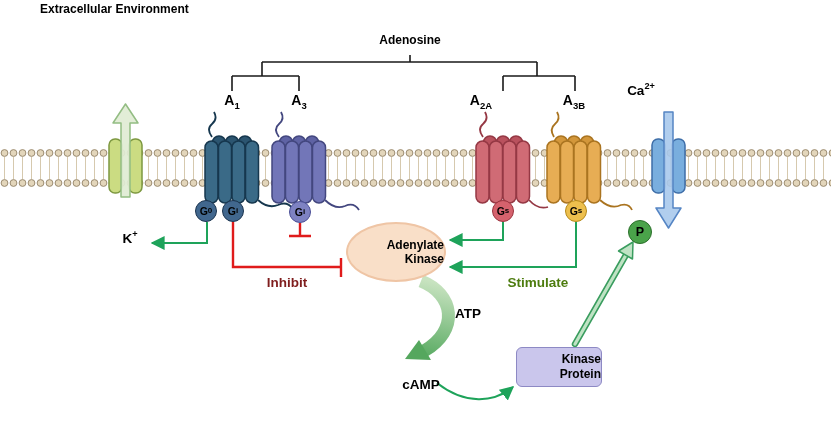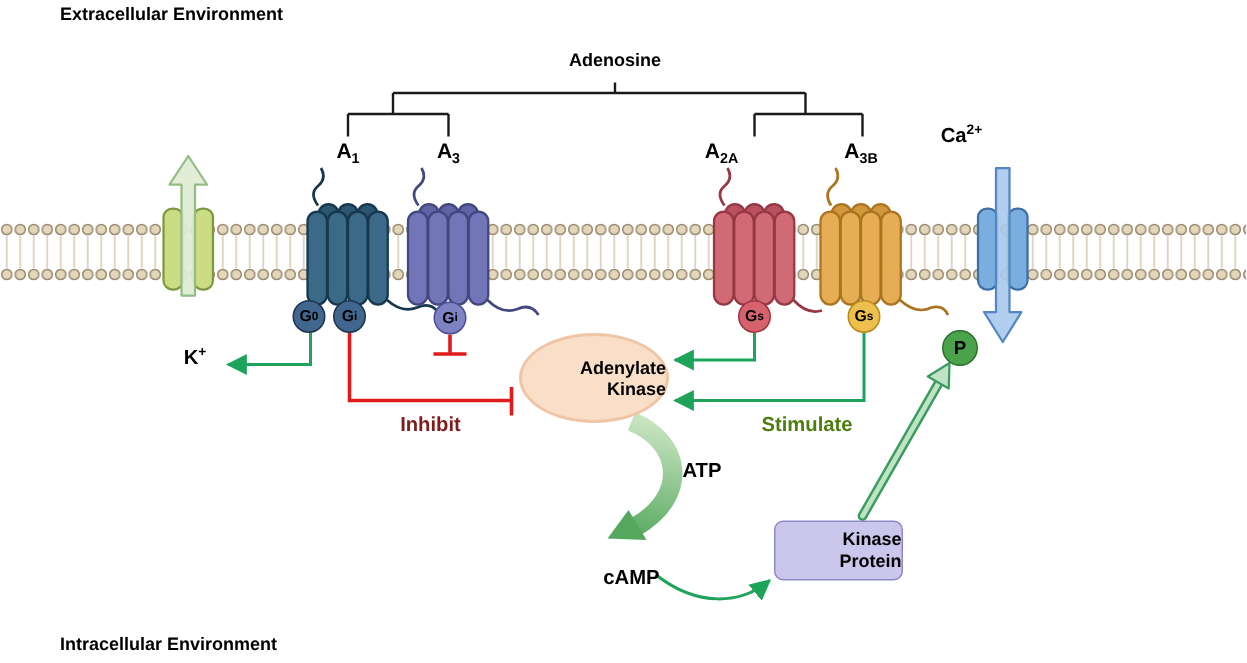--- a/index.html
+++ b/index.html
@@ -166,21 +166,20 @@
     </g>
 
     <g>
       <line x1="575" y1="344" x2="626" y2="255" stroke="#3a9d5f" stroke-width="6.5" stroke-linecap="round"></line>
       <line x1="575" y1="344" x2="626" y2="255" stroke="#bfe3c4" stroke-width="3.2" stroke-linecap="round"></line>
       <polygon points="633,242 632.5,259 618.5,251" fill="#bfe3c4" stroke="#3a9d5f" stroke-width="1.5" stroke-linejoin="round"></polygon>
     </g>
   </svg>
 
   <div class="lbl env-lbl" style="left:8px;top:3px;width:240px">Extracellular Environment</div>
-  <div class="lbl env-lbl" style="left:8px;top:423px;width:240px">Intracellular Environment</div>
 
   <div class="lbl ligand-lbl" style="left:350px;top:34px;width:120px">Adenosine</div>
 
   <div class="lbl receptor-lbl" style="left:212px;top:93px;width:40px"><span>A</span><sub>1</sub></div>
   <div class="lbl receptor-lbl" style="left:279px;top:93px;width:40px"><span>A</span><sub>3</sub></div>
   <div class="lbl receptor-lbl" style="left:456px;top:93px;width:50px"><span>A</span><sub>2A</sub></div>
   <div class="lbl receptor-lbl" style="left:549px;top:93px;width:50px"><span>A</span><sub>3B</sub></div>
 
   <div class="lbl ion-lbl" style="left:110px;top:229px;width:40px"><span>K</span><sup>+</sup></div>
   <div class="lbl ion-lbl" style="left:616px;top:81px;width:50px"><span>Ca</span><sup>2+</sup></div>

